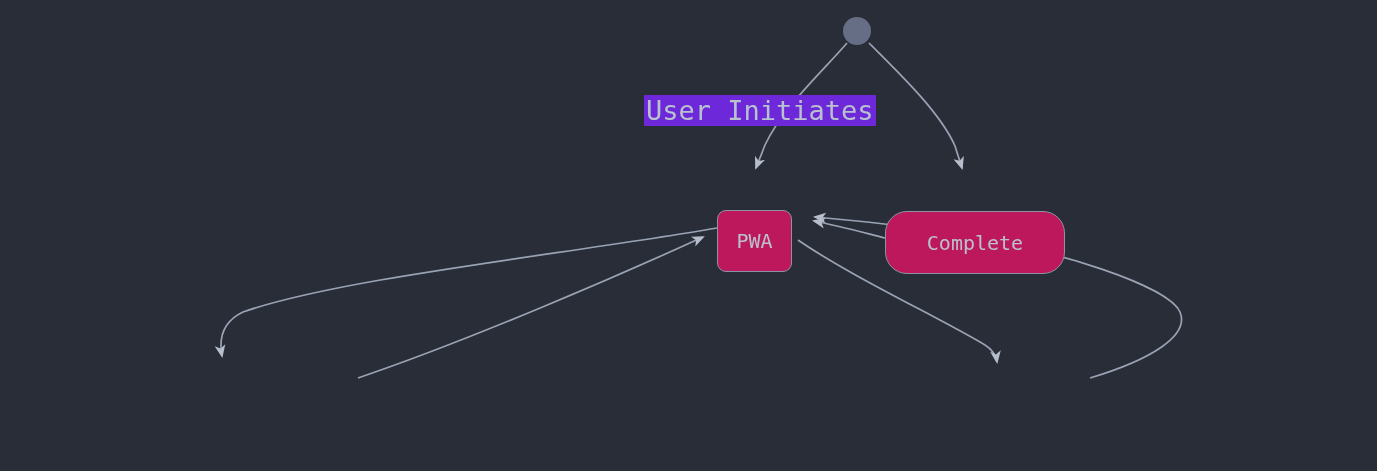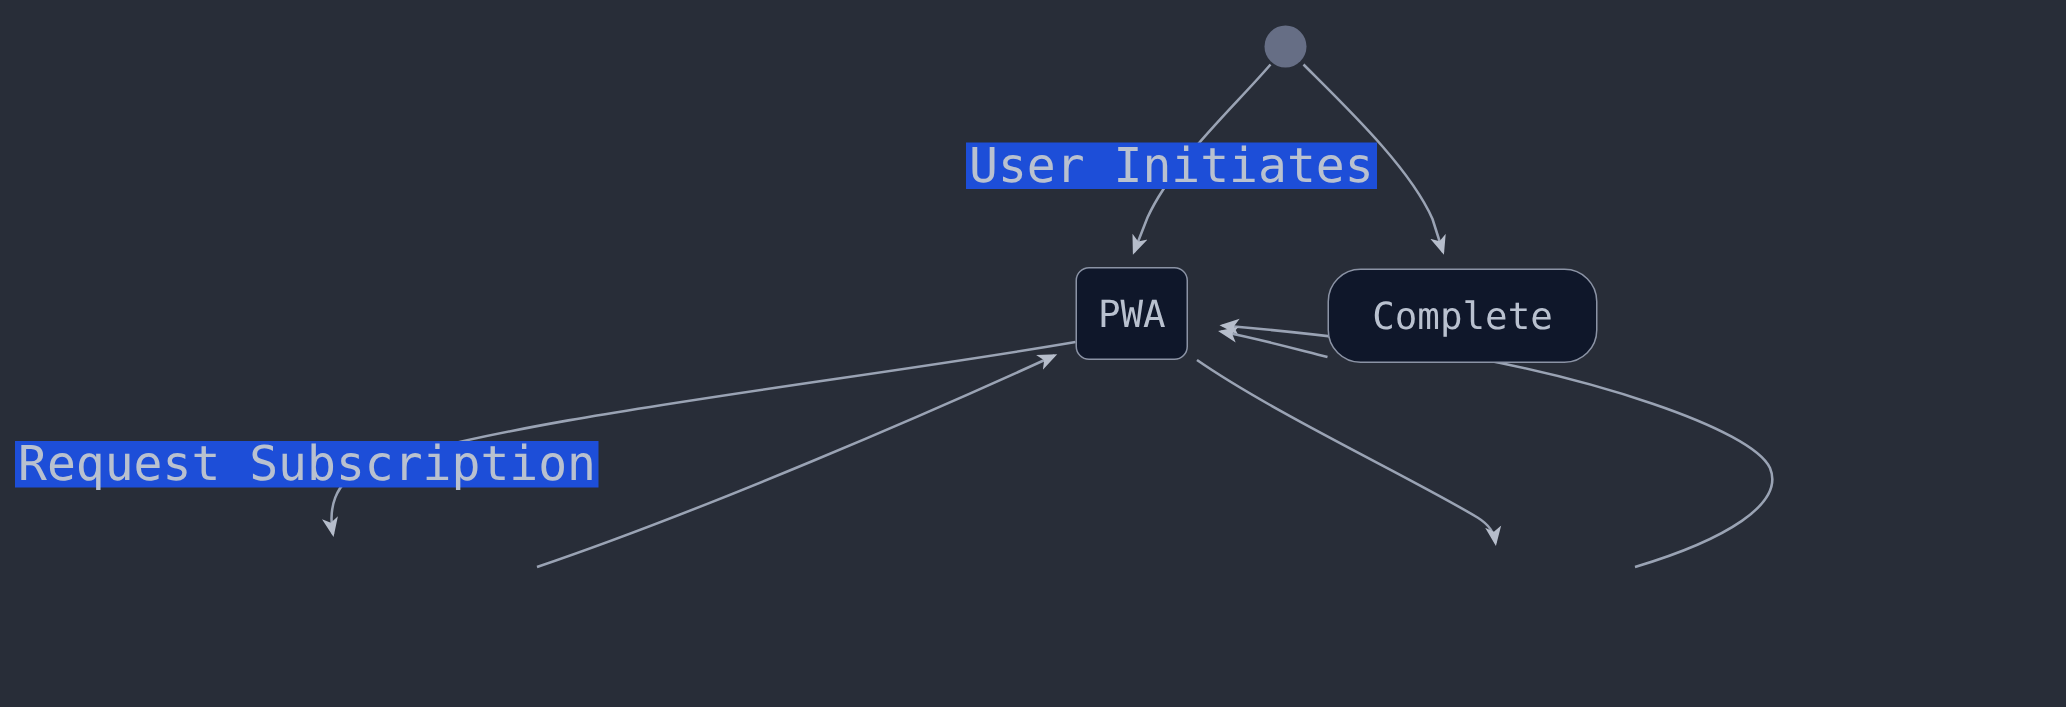--- a/index.html
+++ b/index.html
@@ -18,38 +18,39 @@
   #graph-svg {
     position: absolute;
     left: 0;
     top: 0;
     width: 1377px;
     height: 471px;
   }
   .node-box {
     position: absolute;
     box-sizing: border-box;
-    background: #0f172a;
+    background: #be185d;
     border: 1.4px solid #8b93a5;
     border-radius: 9px;
     display: flex;
     align-items: center;
     justify-content: center;
     color: #b9c1cf;
     font-family: "DejaVu Sans Mono", "Liberation Mono", monospace;
-    font-size: 25px;
+    font-size: 20px;
     letter-spacing: 0px;
     white-space: nowrap;
+    margin-top: 32px;
   }
   .edge-label {
     position: absolute;
-    background: #1d4ed8;
+    background: #6d28d9;
     color: #b9c1cf;
     font-family: "DejaVu Sans Mono", "Liberation Mono", monospace;
-    font-size: 32px;
+    font-size: 27px;
     line-height: 31px;
     white-space: nowrap;
     padding: 0 2px;
   }
 </style>
 </head>
 <body>
 
 <div id="diagram-root">
 
@@ -85,18 +86,17 @@
   </div>
 
   <div class="node-box" style="left:885px; top:179px; width:180px; height:63px;border-radius:22px;">
     <span>Complete</span>
   </div>
 
 
 
   <div class="edge-label" style="left:644px; top:95px;">User Initiates</div>
 
-  <div class="edge-label" style="left:10px; top:294px;">Request Subscription</div>
 
 
 
 
 </div>
 
 </body></html>

